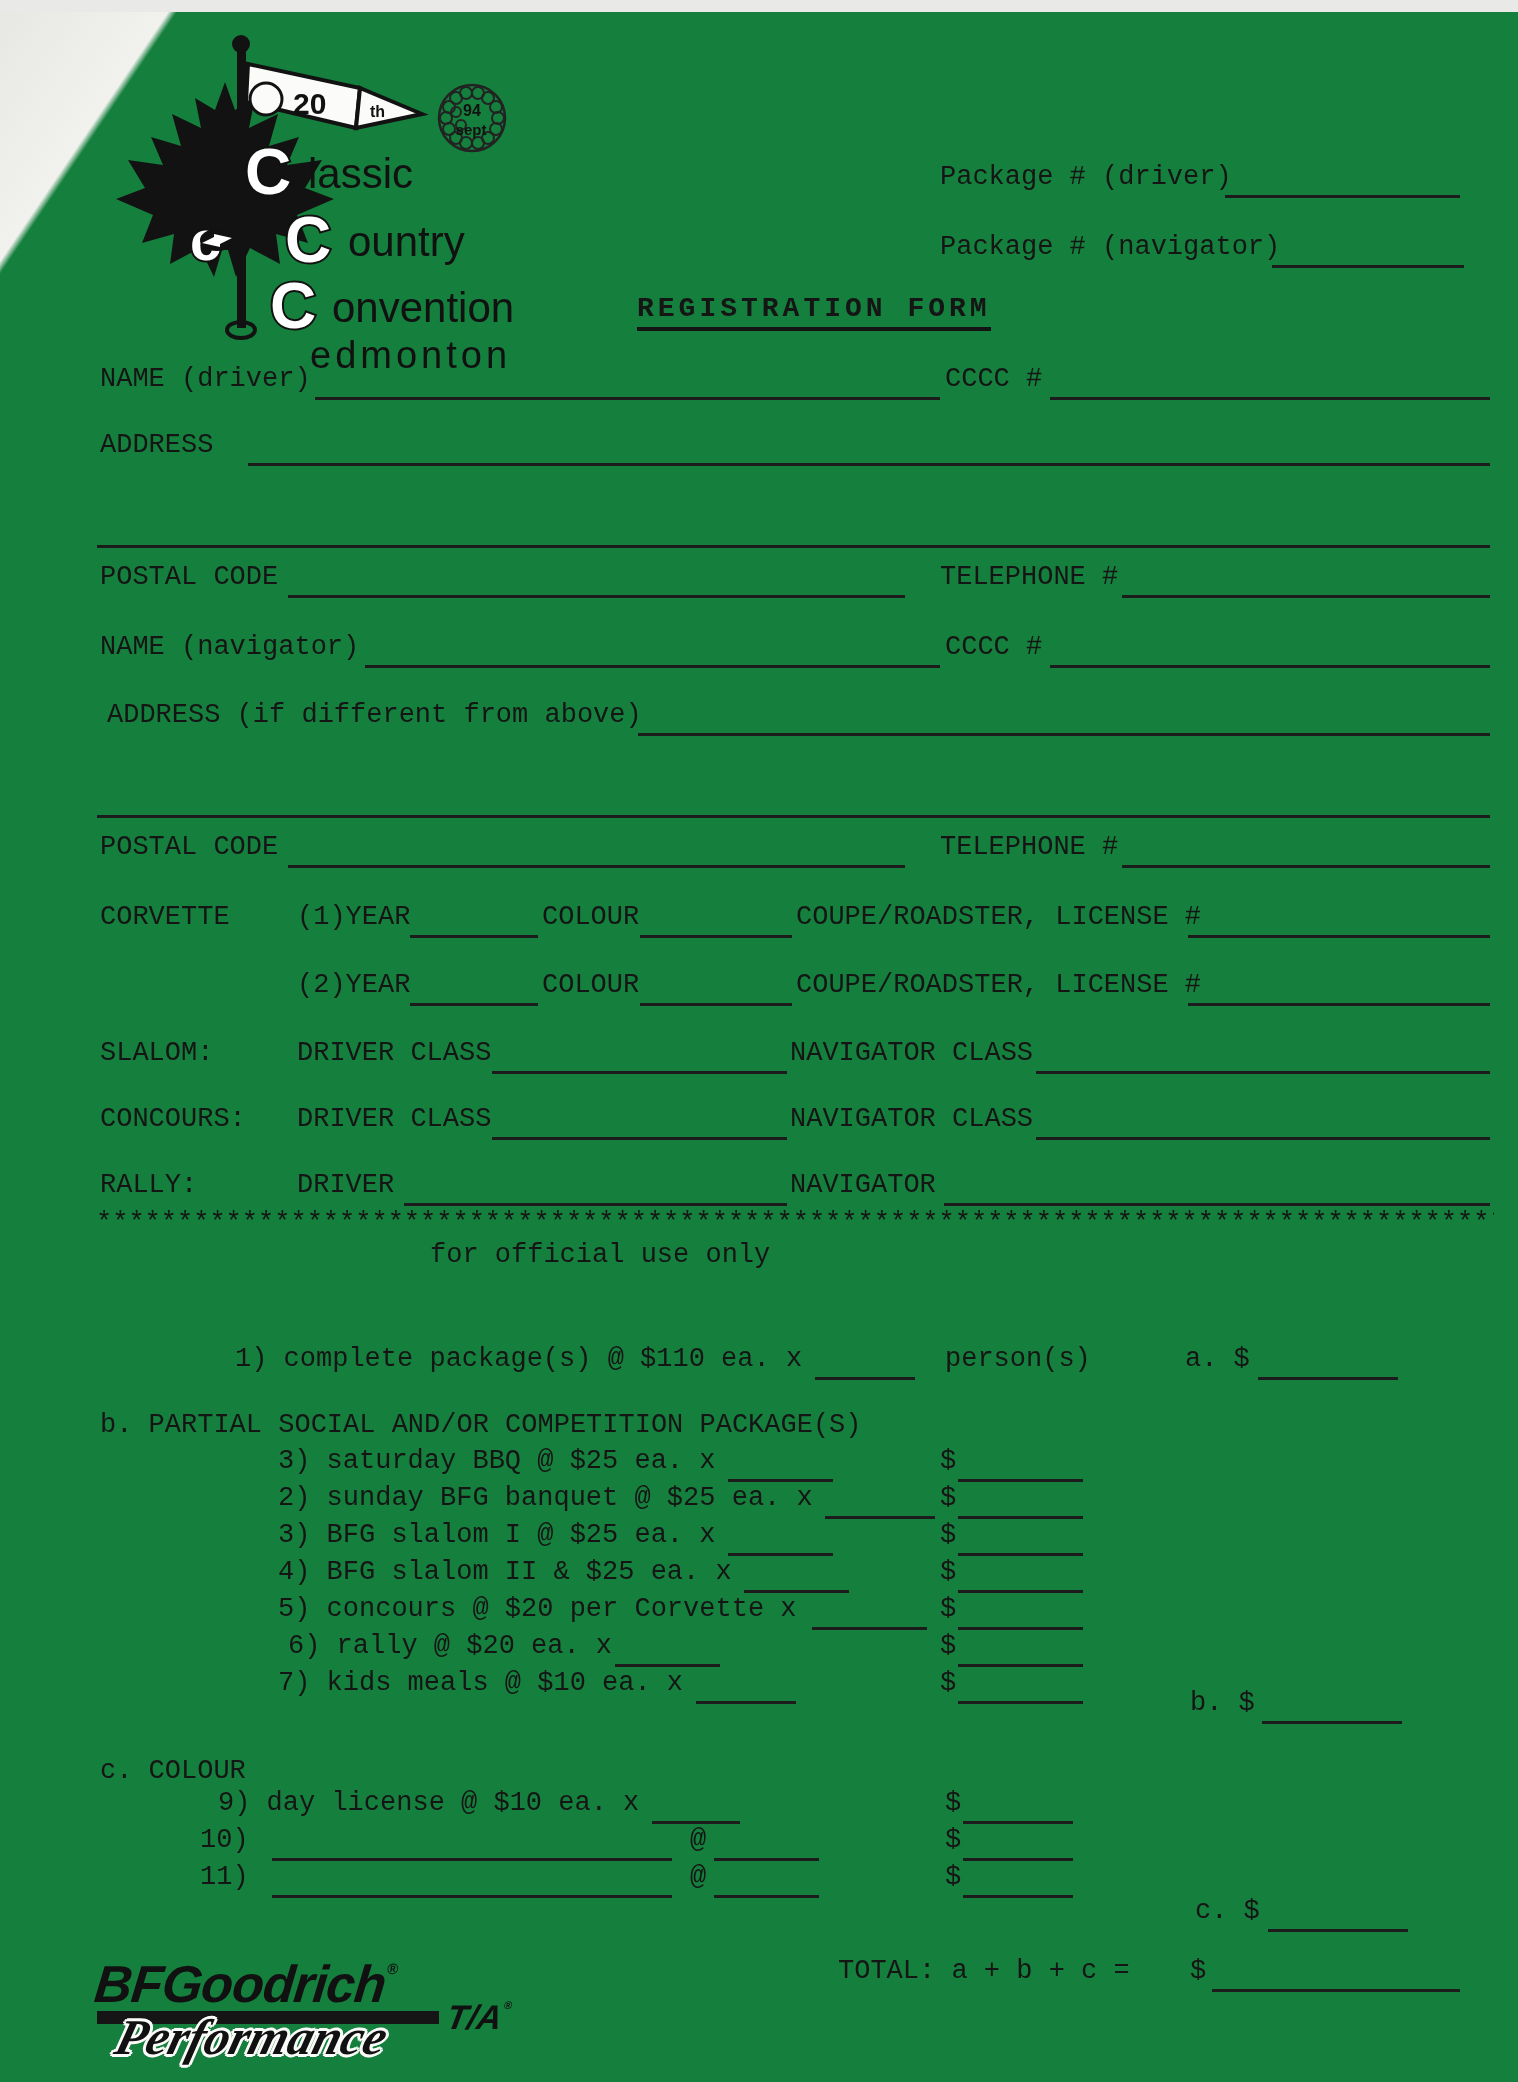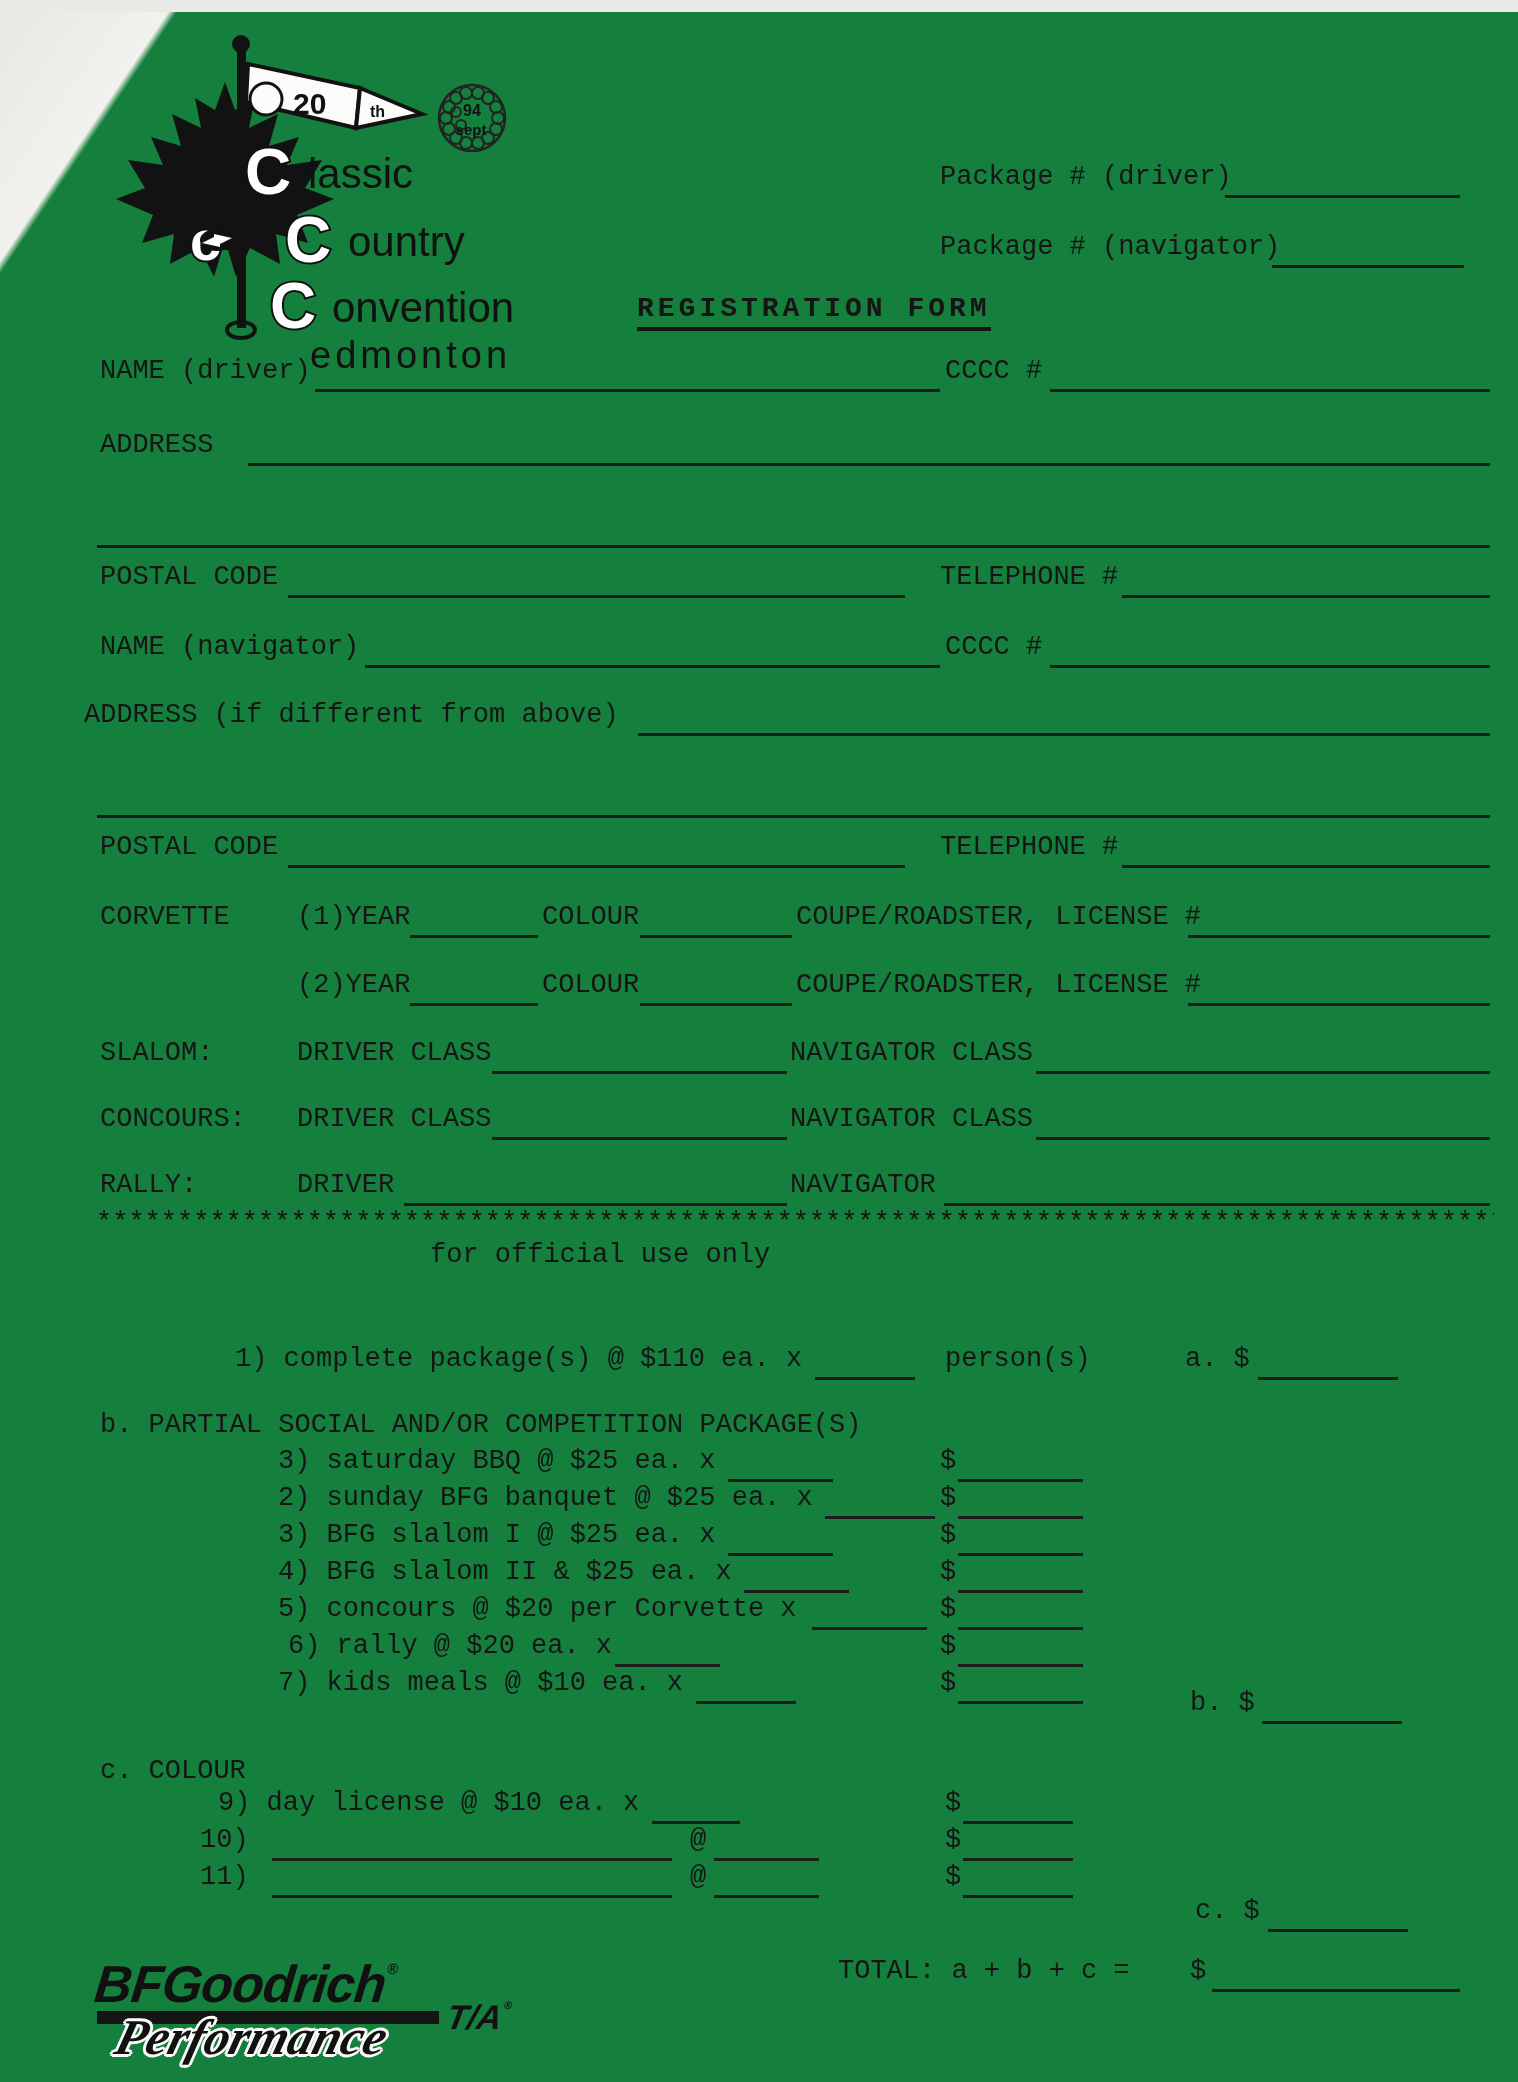--- a/index.html
+++ b/index.html
@@ -114,21 +114,21 @@
     <span class="lbl" style="left:940px">Package # (driver)</span>
     <span class="ul" style="left:1225px;width:235px"></span>
   </div>
   <div class="row" style="top:220px">
     <span class="lbl" style="left:940px">Package # (navigator)</span>
     <span class="ul" style="left:1272px;width:192px"></span>
   </div>
 
   <div class="title">REGISTRATION FORM</div>
 
-  <div class="row" style="top:344px">
+  <div class="row" style="top:352px">
     <span class="lbl" style="left:100px">NAME (driver)</span>
     <span class="ul" style="left:315px;width:625px"></span>
     <span class="lbl" style="left:945px">CCCC #</span>
     <span class="ul" style="left:1050px;width:440px"></span>
   </div>
   <div class="row" style="top:418px">
     <span class="lbl" style="left:100px">ADDRESS</span>
     <span class="ul" style="left:248px;width:1242px"></span>
   </div>
   <div class="row" style="top:500px">
@@ -141,21 +141,21 @@
     <span class="ul" style="left:1122px;width:368px"></span>
   </div>
 
   <div class="row" style="top:620px">
     <span class="lbl" style="left:100px">NAME (navigator)</span>
     <span class="ul" style="left:365px;width:575px"></span>
     <span class="lbl" style="left:945px">CCCC #</span>
     <span class="ul" style="left:1050px;width:440px"></span>
   </div>
   <div class="row" style="top:688px">
-    <span class="lbl" style="left:84px">ADDRESS (if different from above)</span>
+    <span class="lbl" style="left:107px">ADDRESS (if different from above)</span>
     <span class="ul" style="left:638px;width:852px"></span>
   </div>
   <div class="row" style="top:770px">
     <span class="ul" style="left:97px;width:1393px"></span>
   </div>
   <div class="row" style="top:820px">
     <span class="lbl" style="left:100px">POSTAL CODE</span>
     <span class="ul" style="left:288px;width:617px"></span>
     <span class="lbl" style="left:940px">TELEPHONE #</span>
     <span class="ul" style="left:1122px;width:368px"></span>

